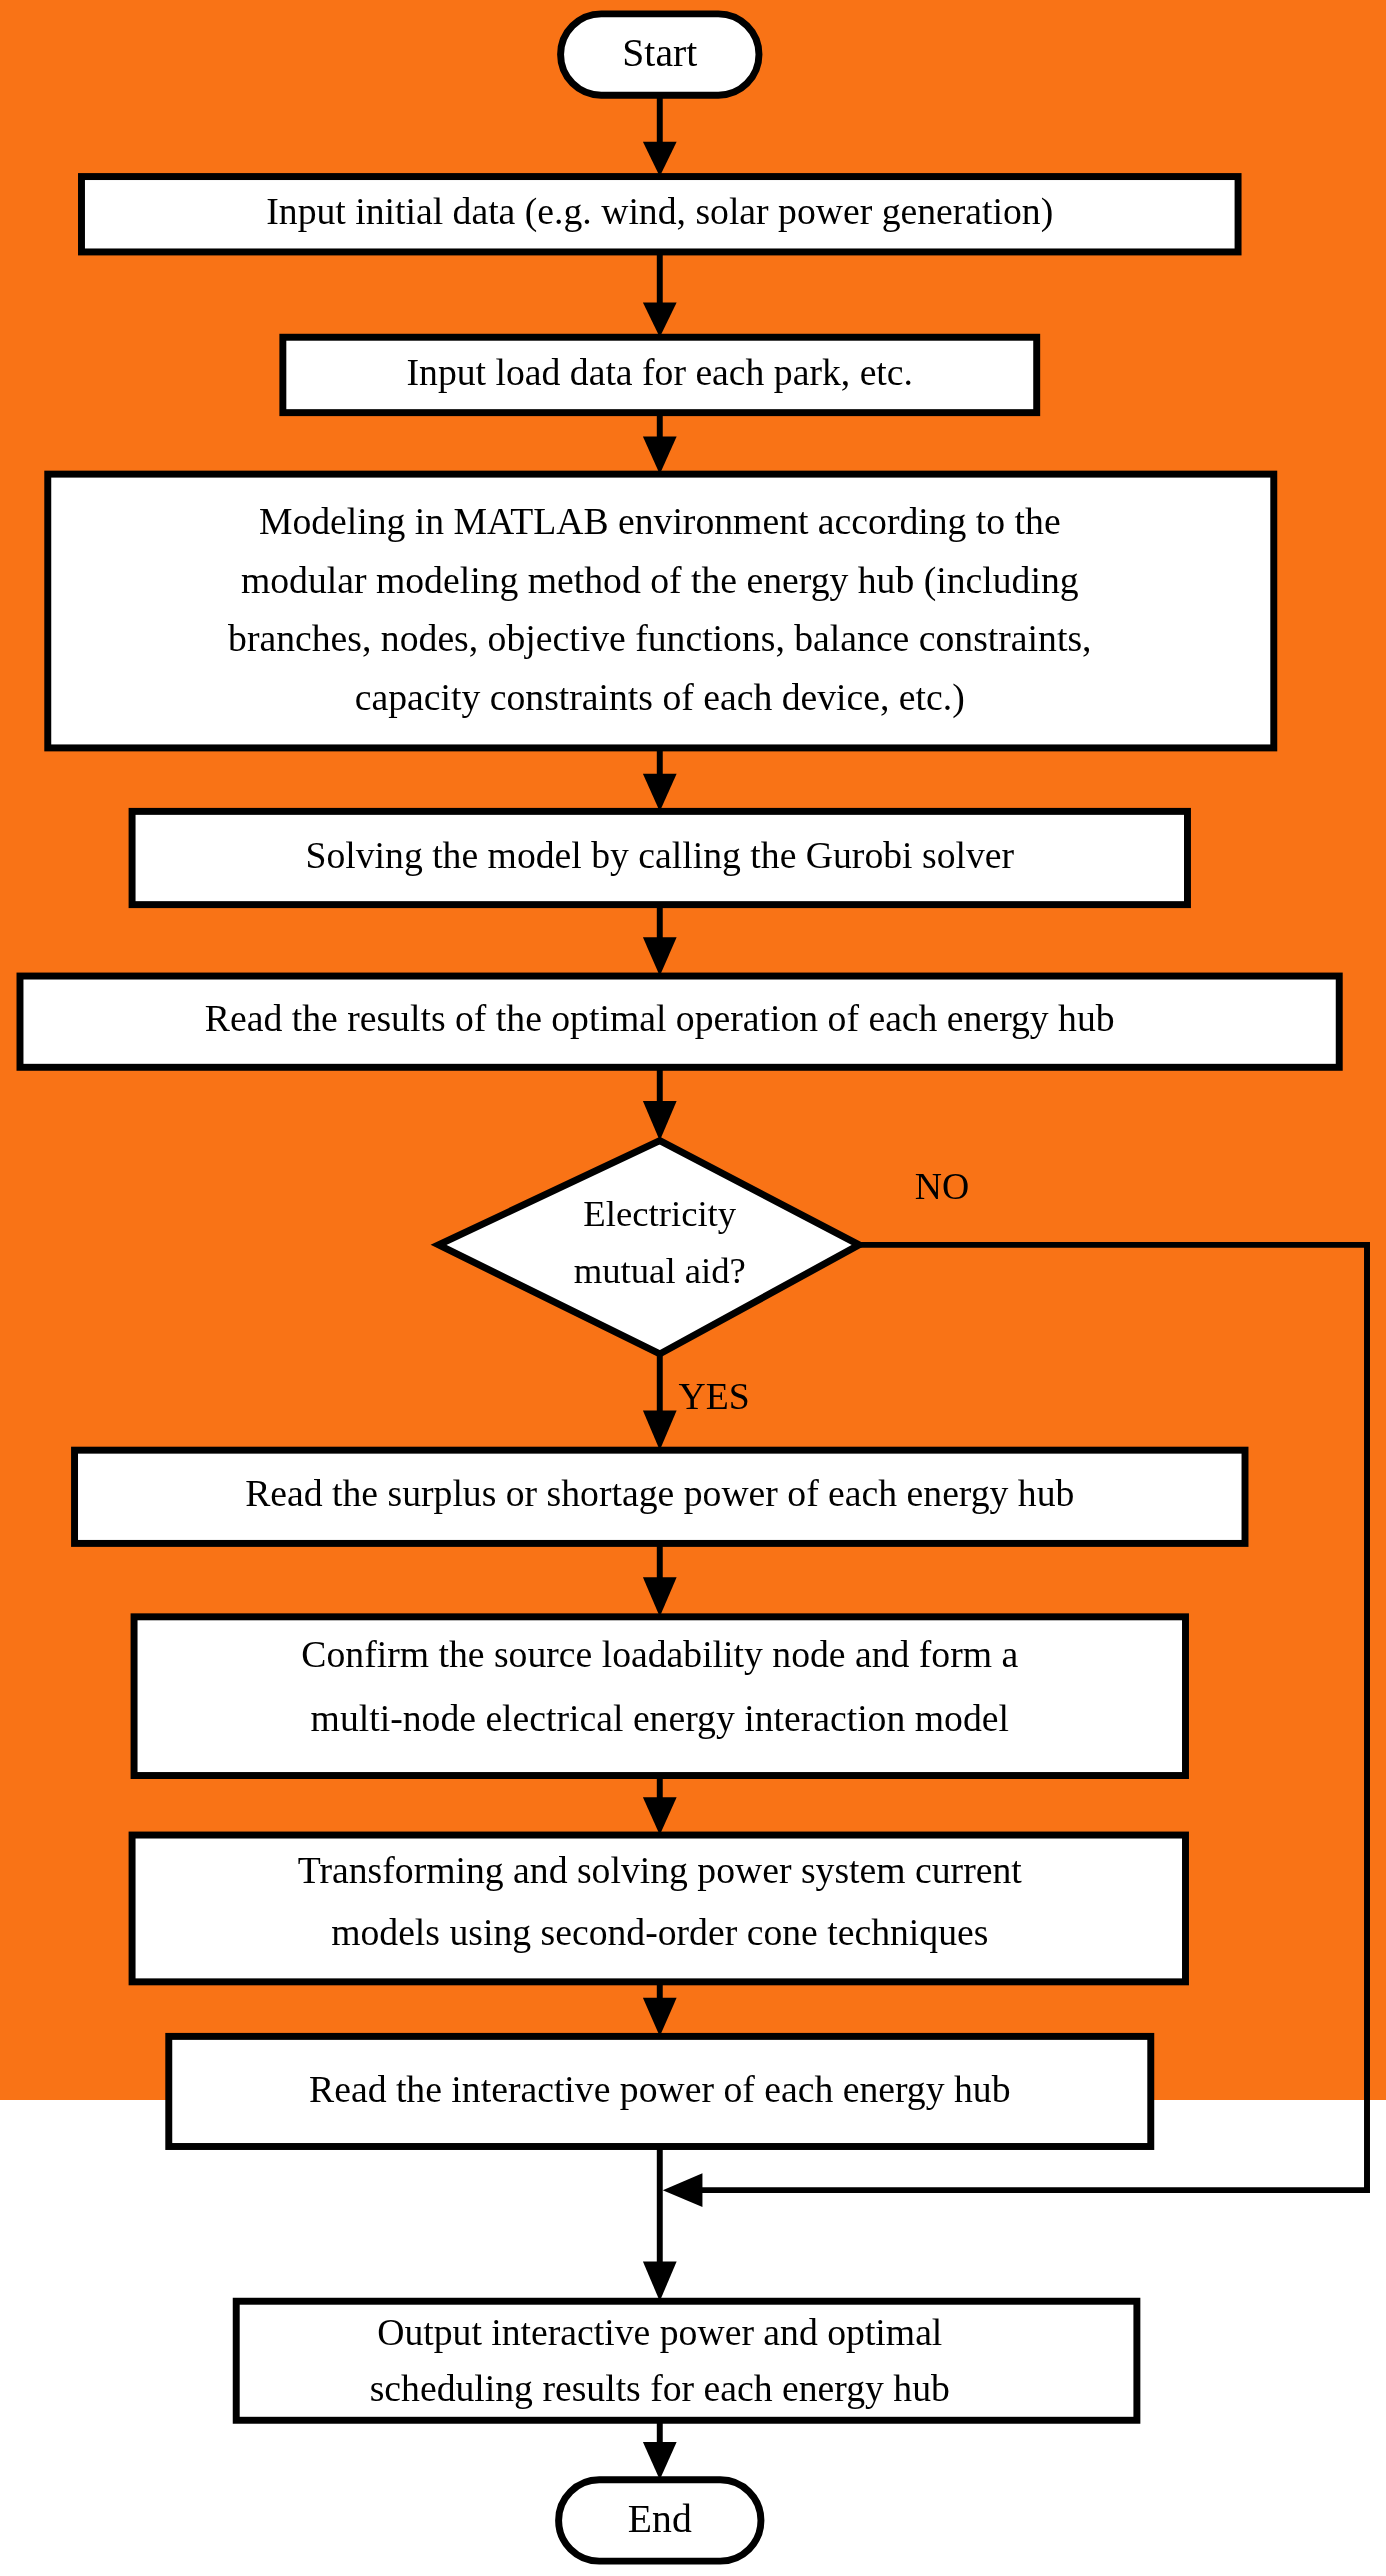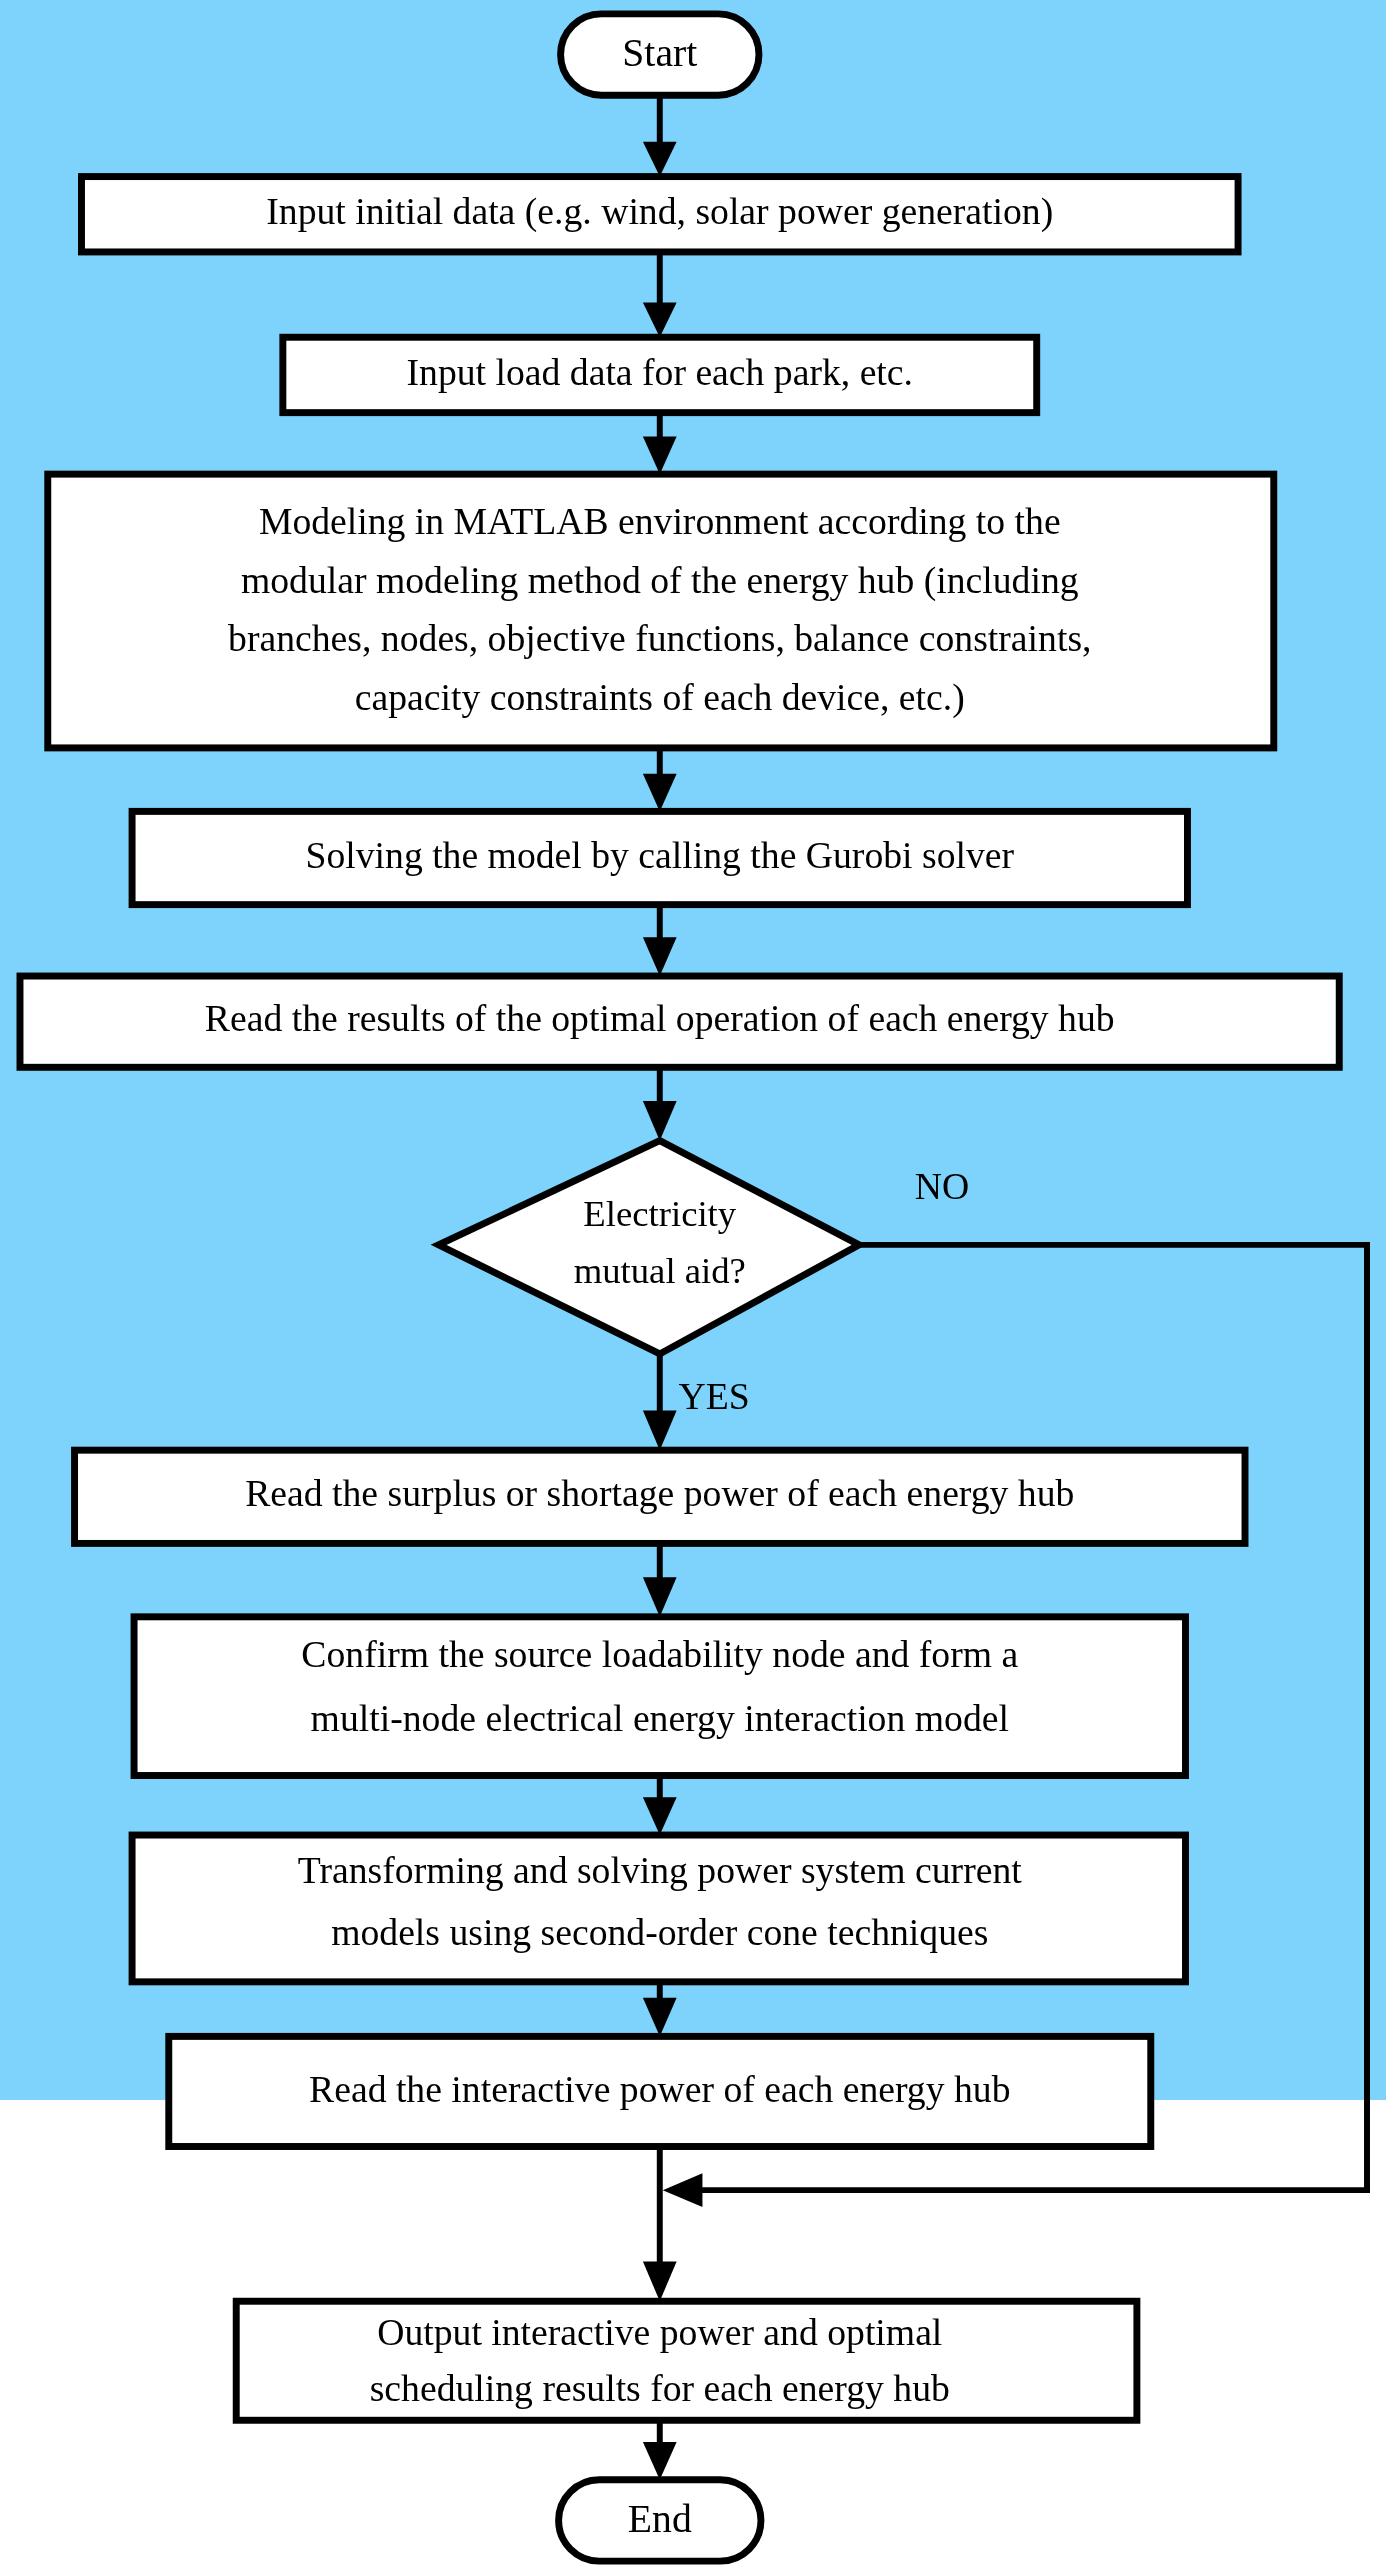--- a/index.html
+++ b/index.html
@@ -10,21 +10,21 @@
   body {
     width: 1387px;
     height: 2576px;
     font-family: "Liberation Serif", "DejaVu Serif", serif;
     overflow: hidden;
   }
   #flowchart-root {
     position: relative;
     width: 1387px;
     height: 2100px;
-    background: #7dd3fc;
+    background: #f97316;
     text-decoration: underline;
   }
   svg.chart-canvas {
     display: block;
     width: 1387px;
     height: 2576px;
   }
   .node-shape {
     fill: #ffffff;
     stroke: #000000;

